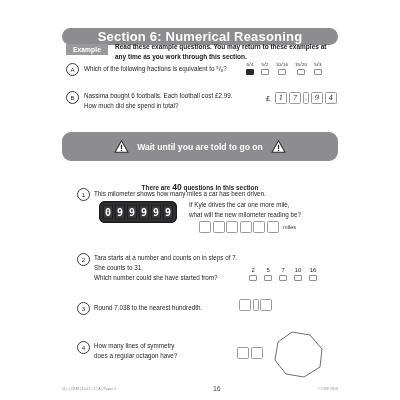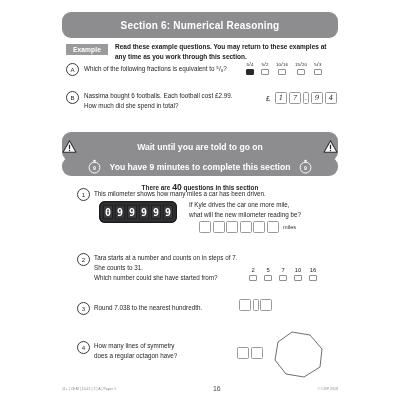--- a/index.html
+++ b/index.html
@@ -10,22 +10,22 @@
   }
   .page{position:absolute;left:0;top:0;width:400px;height:400px;}
 
   
   .banner{
     position:absolute;left:62px;width:276px;
     background:#8d8d8f;border-radius:9px;
     display:flex;align-items:center;justify-content:center;
     color:#ffffff;font-weight:bold;
   }
-  #section-banner{top:12px;height:26px;font-size:10px;letter-spacing:.2px;}
-  #wait-banner{top:132px;height:29px;font-size:8.6px;gap:8px;justify-content:space-between;}
+  #section-banner{top:28px;height:17px;font-size:13px;letter-spacing:.2px;}
+  #wait-banner{top:132px;height:29px;font-size:8.6px;gap:8px;}
   #timer-banner{top:157px;height:19px;font-size:8.6px;gap:8px;}
 
   .warn-ico{display:block;width:15px;height:13px;}
   .stop-ico{display:block;width:15px;height:15px;}
 
   
   .ex-badge{
     position:absolute;left:66px;top:44px;width:42px;height:11px;
     background:#9a9a9c;color:#fff;font-size:6.6px;font-weight:bold;
     display:flex;align-items:center;justify-content:center;letter-spacing:.1px;
@@ -179,35 +179,20 @@
       <rect x="9.1" y="13.6" width="1.8" height="1.8" fill="#2b2b2b"></rect>
     </svg>
     <span>Wait until you are told to go on</span>
     <svg class="warn-ico" viewBox="0 0 20 18">
       <path d="M10 1 L19 17 L1 17 Z" fill="#ffffff" stroke="#2b2b2b" stroke-width="1.4" stroke-linejoin="round"></path>
       <rect x="9.1" y="6.5" width="1.8" height="6" fill="#2b2b2b"></rect>
       <rect x="9.1" y="13.6" width="1.8" height="1.8" fill="#2b2b2b"></rect>
     </svg>
   </div>
 
-  <div class="banner" id="timer-banner">
-    <svg class="stop-ico" viewBox="0 0 20 20">
-      <circle cx="10" cy="11.5" r="7.2" fill="none" stroke="#ffffff" stroke-width="1.3"></circle>
-      <rect x="8.4" y="1.2" width="3.2" height="2.2" fill="#ffffff"></rect>
-      <rect x="9.2" y="3.2" width="1.6" height="1.6" fill="#ffffff"></rect>
-      <text x="10" y="14.3" font-size="7" fill="#ffffff" text-anchor="middle" font-family="Liberation Sans, sans-serif">9</text>
-    </svg>
-    <span>You have 9 minutes to complete this section</span>
-    <svg class="stop-ico" viewBox="0 0 20 20">
-      <circle cx="10" cy="11.5" r="7.2" fill="none" stroke="#ffffff" stroke-width="1.3"></circle>
-      <rect x="8.4" y="1.2" width="3.2" height="2.2" fill="#ffffff"></rect>
-      <rect x="9.2" y="3.2" width="1.6" height="1.6" fill="#ffffff"></rect>
-      <text x="10" y="14.3" font-size="7" fill="#ffffff" text-anchor="middle" font-family="Liberation Sans, sans-serif">9</text>
-    </svg>
-  </div>
 
   <div class="count-line">
     <span>There are</span>
     <b>40</b>
     <span>questions in this section</span>
   </div>
 
   <div class="qnum" style="left:77px;top:188px;">1</div>
   <div class="qtext" style="left:94px;top:189px;width:250px;">This milometer shows how many miles a car has been driven.</div>
 

